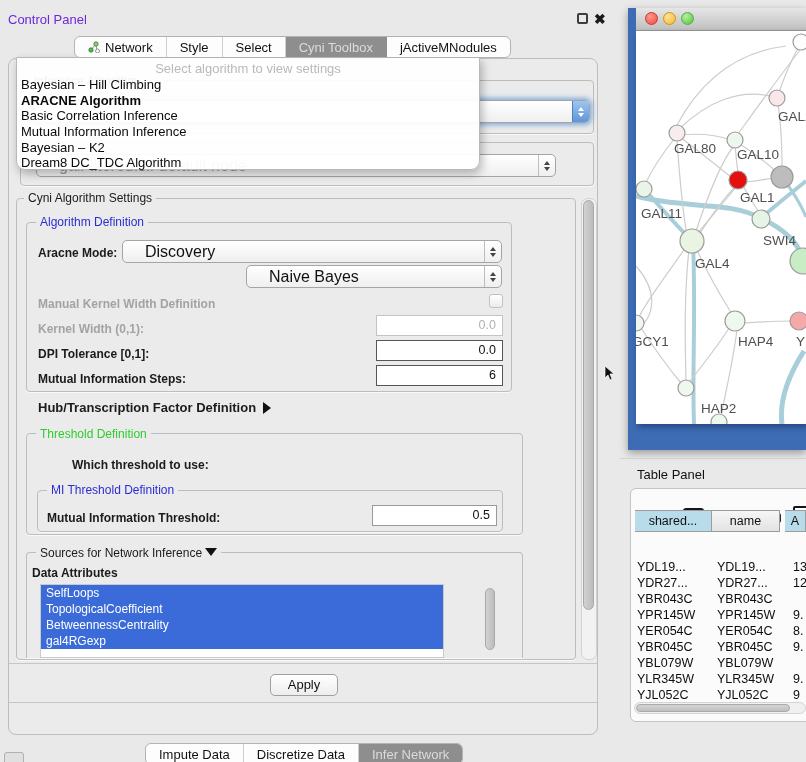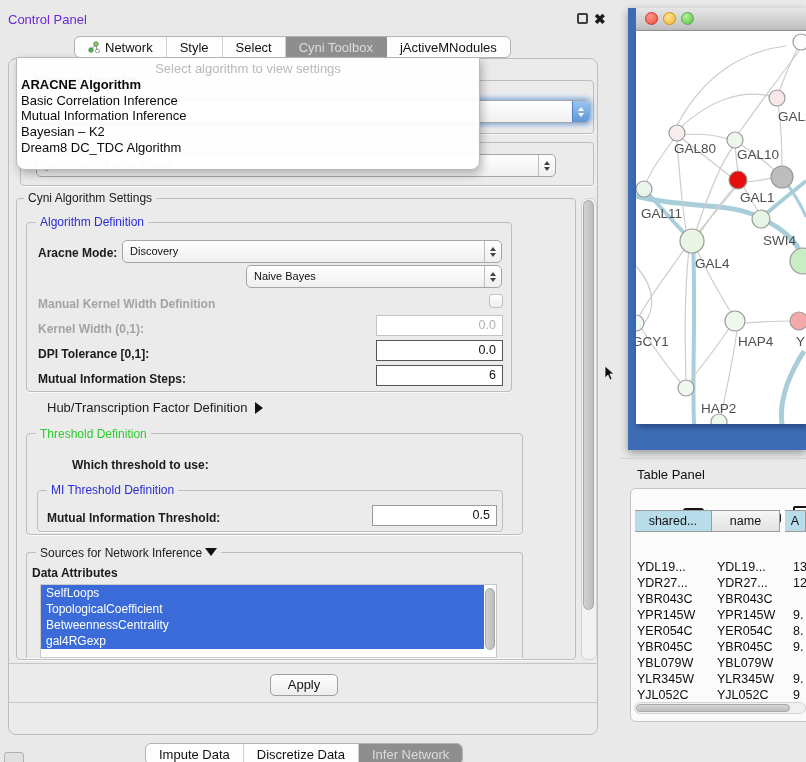--- a/index.html
+++ b/index.html
@@ -16,21 +16,21 @@
   .seg-tabs{display:flex;background:#fdfdfd;border:1px solid #b3b3b3;border-radius:6px;overflow:hidden;height:22px;}
   .seg-tab{display:flex;align-items:center;gap:5px;padding:0 13px;font-size:13px;color:#111;border-right:1px solid #cfcfcf;white-space:nowrap;}
   .seg-tab:last-child{border-right:none;}
   .seg-tab.sel{background:#8e8e8e;color:#dcdcdc;border-right-color:#8e8e8e;}
   
   .grp{position:absolute;border:1px solid #bdbdbd;border-radius:4px;box-shadow:0 1px 0 rgba(255,255,255,.7);}
   .grp-title{position:absolute;background:#ebebeb;padding:0 4px;font-size:12px;color:#1b1b1b;white-space:nowrap;}
   .t-blue{color:#2c2cd6;} .t-green{color:#2ecc2e;}
   .lbl{position:absolute;font-size:12px;font-weight:bold;color:#1b1b1b;white-space:nowrap;}
   .lbl.dis{color:#a3a3a3;}
-  .combo{position:absolute;height:23px;background:linear-gradient(#ffffff,#efefef);border:1px solid #a5a5a5;border-radius:5px;font-size:11px;line-height:21px;padding-left:7px;color:#111;}
+  .combo{position:absolute;height:23px;background:linear-gradient(#ffffff,#efefef);border:1px solid #a5a5a5;border-radius:5px;font-size:16px;line-height:21px;padding-left:22px;color:#111;}
   .spin{position:absolute;right:0;top:0;bottom:0;width:17px;border-left:1px solid #bdbdbd;display:flex;flex-direction:column;align-items:center;justify-content:center;gap:2px;border-radius:0 4px 4px 0;}
   .aru{width:0;height:0;border-left:3.5px solid transparent;border-right:3.5px solid transparent;border-bottom:4px solid #444;}
   .ard{width:0;height:0;border-left:3.5px solid transparent;border-right:3.5px solid transparent;border-top:4px solid #444;}
   .spin.blue{background:linear-gradient(#9cc5ef,#5f97d8);border-left-color:#4a82c4;}
   .spin.blue .aru{border-bottom-color:#fff;} .spin.blue .ard{border-top-color:#fff;}
   .field{position:absolute;height:21px;background:#fff;border:1px solid #565656;font-size:12.5px;text-align:right;padding-right:6px;line-height:19px;color:#111;}
   .field.dis{border-color:#c3c3c3;color:#b2b2b2;}
   .cb{position:absolute;width:14px;height:14px;border:1px solid #c2c2c2;border-radius:3px;background:linear-gradient(#fff,#ececec);}
   .tri-r{display:inline-block;width:0;height:0;border-top:6px solid transparent;border-bottom:6px solid transparent;border-left:8px solid #111;vertical-align:-2px;}
   .tri-d{display:inline-block;width:0;height:0;border-left:6px solid transparent;border-right:6px solid transparent;border-top:8px solid #111;vertical-align:1px;}
@@ -115,20 +115,21 @@
       <div class="seg-tab sel">
         <span>Cyni Toolbox</span>
       </div>
       <div class="seg-tab">
         <span>jActiveMNodules</span>
       </div>
     </div>
 
   <div class="popup" id="algoPopup">
     <div class="prompt">Select algorithm to view settings</div>
+  <div class="item">Bayesian – Hill Climbing</div>
       <div class="item sel">ARACNE Algorithm</div>
       <div class="item">Basic Correlation Inference</div>
       <div class="item">Mutual Information Inference</div>
       <div class="item">Bayesian – K2</div>
       <div class="item">Dream8 DC_TDC Algorithm</div>
     </div>
 
   <div class="grp" style="left:16px;top:198px;width:560px;height:462px;"></div>
   <div class="grp-title" style="left:24px;top:191px;">Cyni Algorithm Settings</div>
 
@@ -157,36 +158,36 @@
 
   <div class="lbl dis" style="left:38px;top:322px;">Kernel Width (0,1):</div>
   <div class="field dis" style="left:376px;top:315px;width:127px;">0.0</div>
 
   <div class="lbl" style="left:38px;top:347px;">DPI Tolerance [0,1]:</div>
   <div class="field" style="left:376px;top:340px;width:127px;">0.0</div>
 
   <div class="lbl" style="left:38px;top:372px;">Mutual Information Steps:</div>
   <div class="field" style="left:376px;top:365px;width:127px;">6</div>
 
-  <div class="lbl" style="left:38px;top:400px;font-weight:normal;font-size:13px;margin-left:9px;"><span>Hub/Transcription Factor Definition</span>&nbsp;&nbsp;<span class="tri-r"></span></div>
+  <div class="lbl" style="left:38px;top:400px;font-weight:bold;font-size:13px;"><span>Hub/Transcription Factor Definition</span>&nbsp;&nbsp;<span class="tri-r"></span></div>
 
   <div class="grp" style="left:26px;top:433px;width:497px;height:102px;"></div>
   <div class="grp-title t-green" style="left:36px;top:427px;">Threshold Definition</div>
 
   <div class="lbl" style="left:72px;top:458px;">Which threshold to use:</div>
 
   <div class="grp" style="left:37px;top:490px;width:466px;height:42px;"></div>
   <div class="grp-title t-blue" style="left:47px;top:483px;">MI Threshold Definition</div>
   <div class="lbl" style="left:47px;top:511px;">Mutual Information Threshold:</div>
   <div class="field" style="left:372px;top:505px;width:125px;border-color:#9a9a9a;">0.5</div>
 
   <div class="grp" style="left:26px;top:552px;width:497px;height:106px;border-bottom:none;border-radius:4px 4px 0 0;"></div>
   <div class="grp-title" style="left:36px;top:546px;"><span>Sources for Network Inference</span> <span class="tri-d"></span></div>
   <div class="lbl" style="left:32px;top:566px;">Data Attributes</div>
-  <div class="attr-list" style="left:40px;top:584px;width:457px;height:74px;" id="attrList">
+  <div class="attr-list" style="left:40px;top:584px;width:404px;height:74px;" id="attrList">
       <div class="attr-item">SelfLoops</div>
       <div class="attr-item">TopologicalCoefficient</div>
       <div class="attr-item">BetweennessCentrality</div>
       <div class="attr-item">gal4RGexp</div>
     </div>
   <div class="sthumb-v" style="left:485px;top:588px;width:10px;height:62px;"></div>
 
   <div class="sbar-v" style="left:581px;top:198px;width:16px;height:462px;"></div>
   <div class="sthumb-v" style="left:583px;top:200px;width:11px;height:410px;"></div>
 

